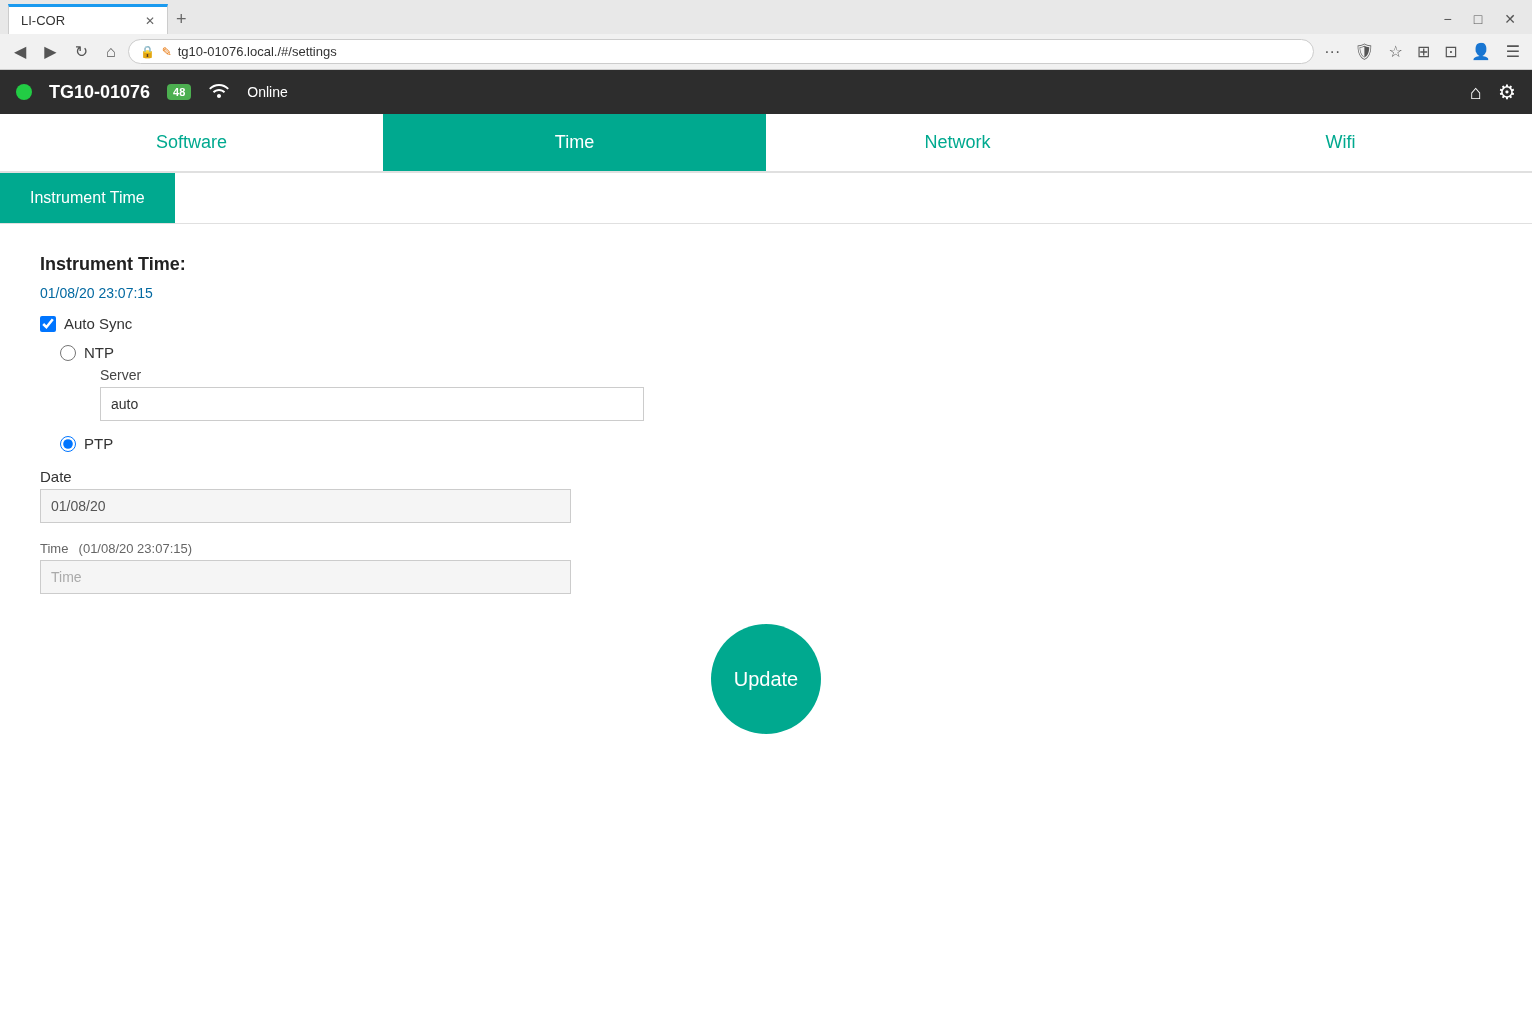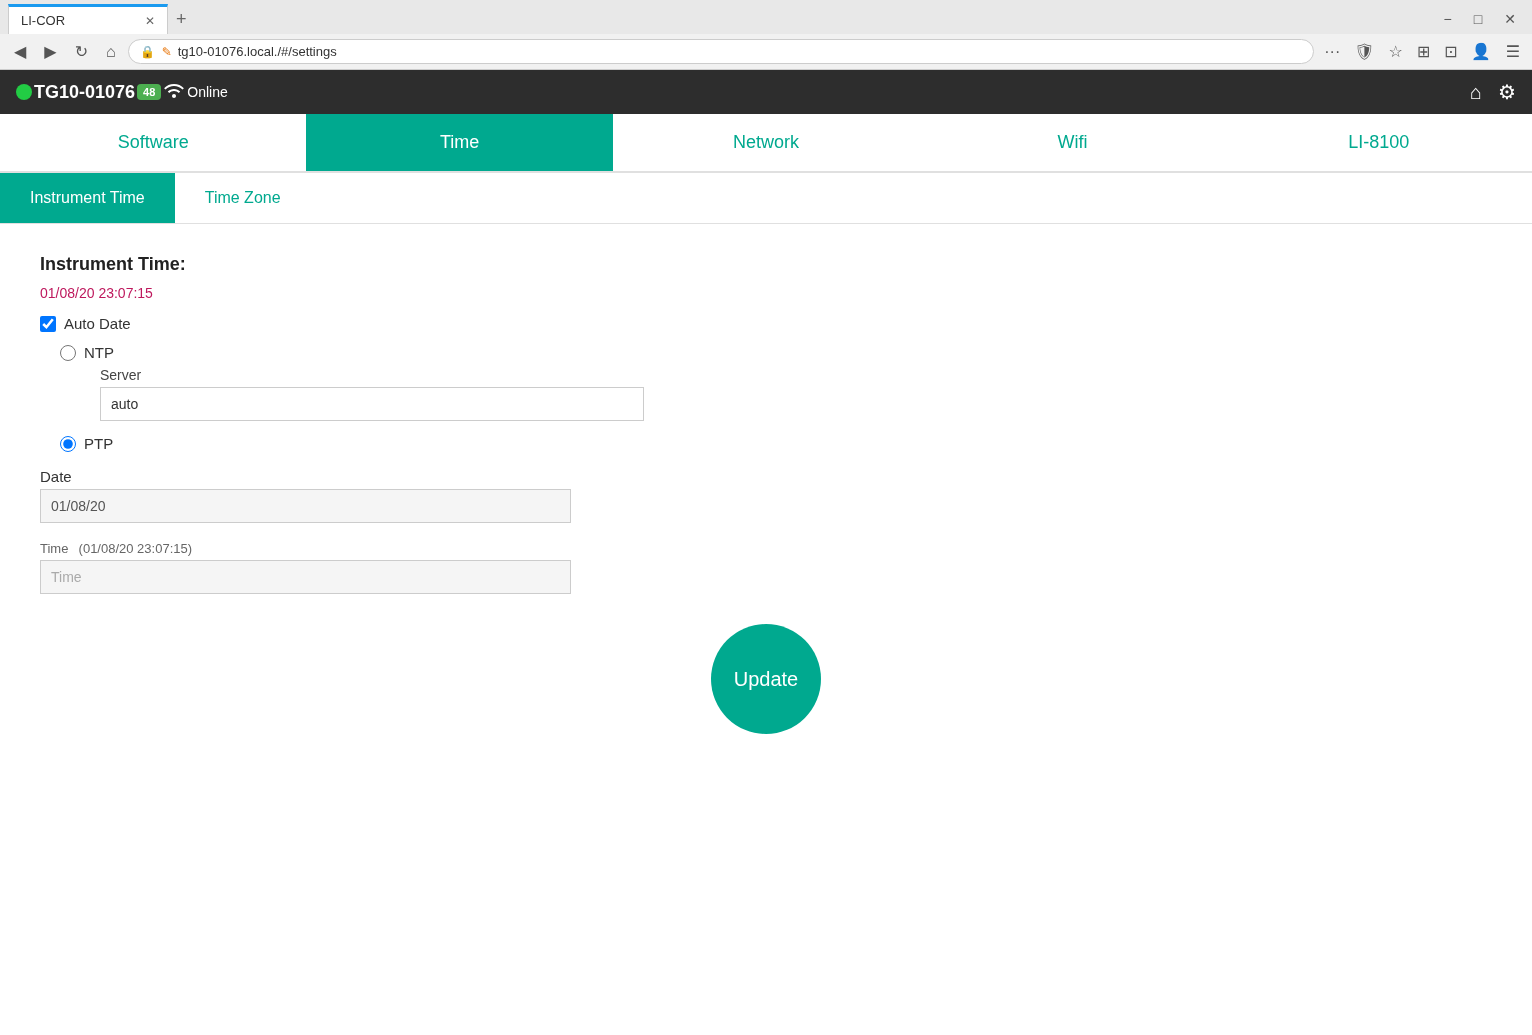--- a/index.html
+++ b/index.html
@@ -97,21 +97,21 @@
       background: #2d2d2d;
       color: #fff;
       display: flex;
       align-items: center;
       padding: 10px 16px;
       justify-content: space-between;
     }
     .app-header-left {
       display: flex;
       align-items: center;
-      gap: 2px;
+      gap: 17px;
     }
     .status-dot {
       width: 16px;
       height: 16px;
       border-radius: 50%;
       background: #22cc44;
     }
     .device-name {
       font-size: 18px;
       font-weight: bold;
@@ -191,21 +191,21 @@
       background: #fff;
     }
     .section-title {
       font-size: 18px;
       font-weight: bold;
       color: #222;
       margin-bottom: 10px;
     }
     .instrument-time-value {
       font-size: 14px;
-      color: #be185d;
+      color: #0369a1;
       margin-bottom: 14px;
     }
     .auto-sync-row {
       display: flex;
       align-items: center;
       gap: 8px;
       margin-bottom: 12px;
       font-size: 15px;
       color: #333;
     }
@@ -358,35 +358,33 @@
     <button class="header-icon-btn">⌂</button>
     <button class="header-icon-btn">⚙</button>
   </div>
 </div>
 
 <div class="nav-tabs">
   <button class="nav-tab">Software</button>
   <button class="nav-tab active">Time</button>
   <button class="nav-tab">Network</button>
   <button class="nav-tab">Wifi</button>
-  <button class="nav-tab">LI-8100</button>
 </div>
 
 <div class="sub-tabs">
   <button class="sub-tab active">Instrument Time</button>
-  <button class="sub-tab">Time Zone</button>
 </div>
 
 <div class="main-content">
   <div class="section-title">Instrument Time:</div>
   <div class="instrument-time-value">01/08/20 23:07:15</div>
 
   <div class="auto-sync-row">
     <input type="checkbox" id="auto-sync" checked="" style="">
-    <label for="auto-sync">Auto Date</label>
+    <label for="auto-sync">Auto Sync</label>
   </div>
 
   <div class="radio-group">
     <div class="radio-row">
       <input type="radio" id="ntp" name="sync-type" style="">
       <label for="ntp">NTP</label>
     </div>
 
     <div class="server-group">
       <div class="server-label">Server</div>

